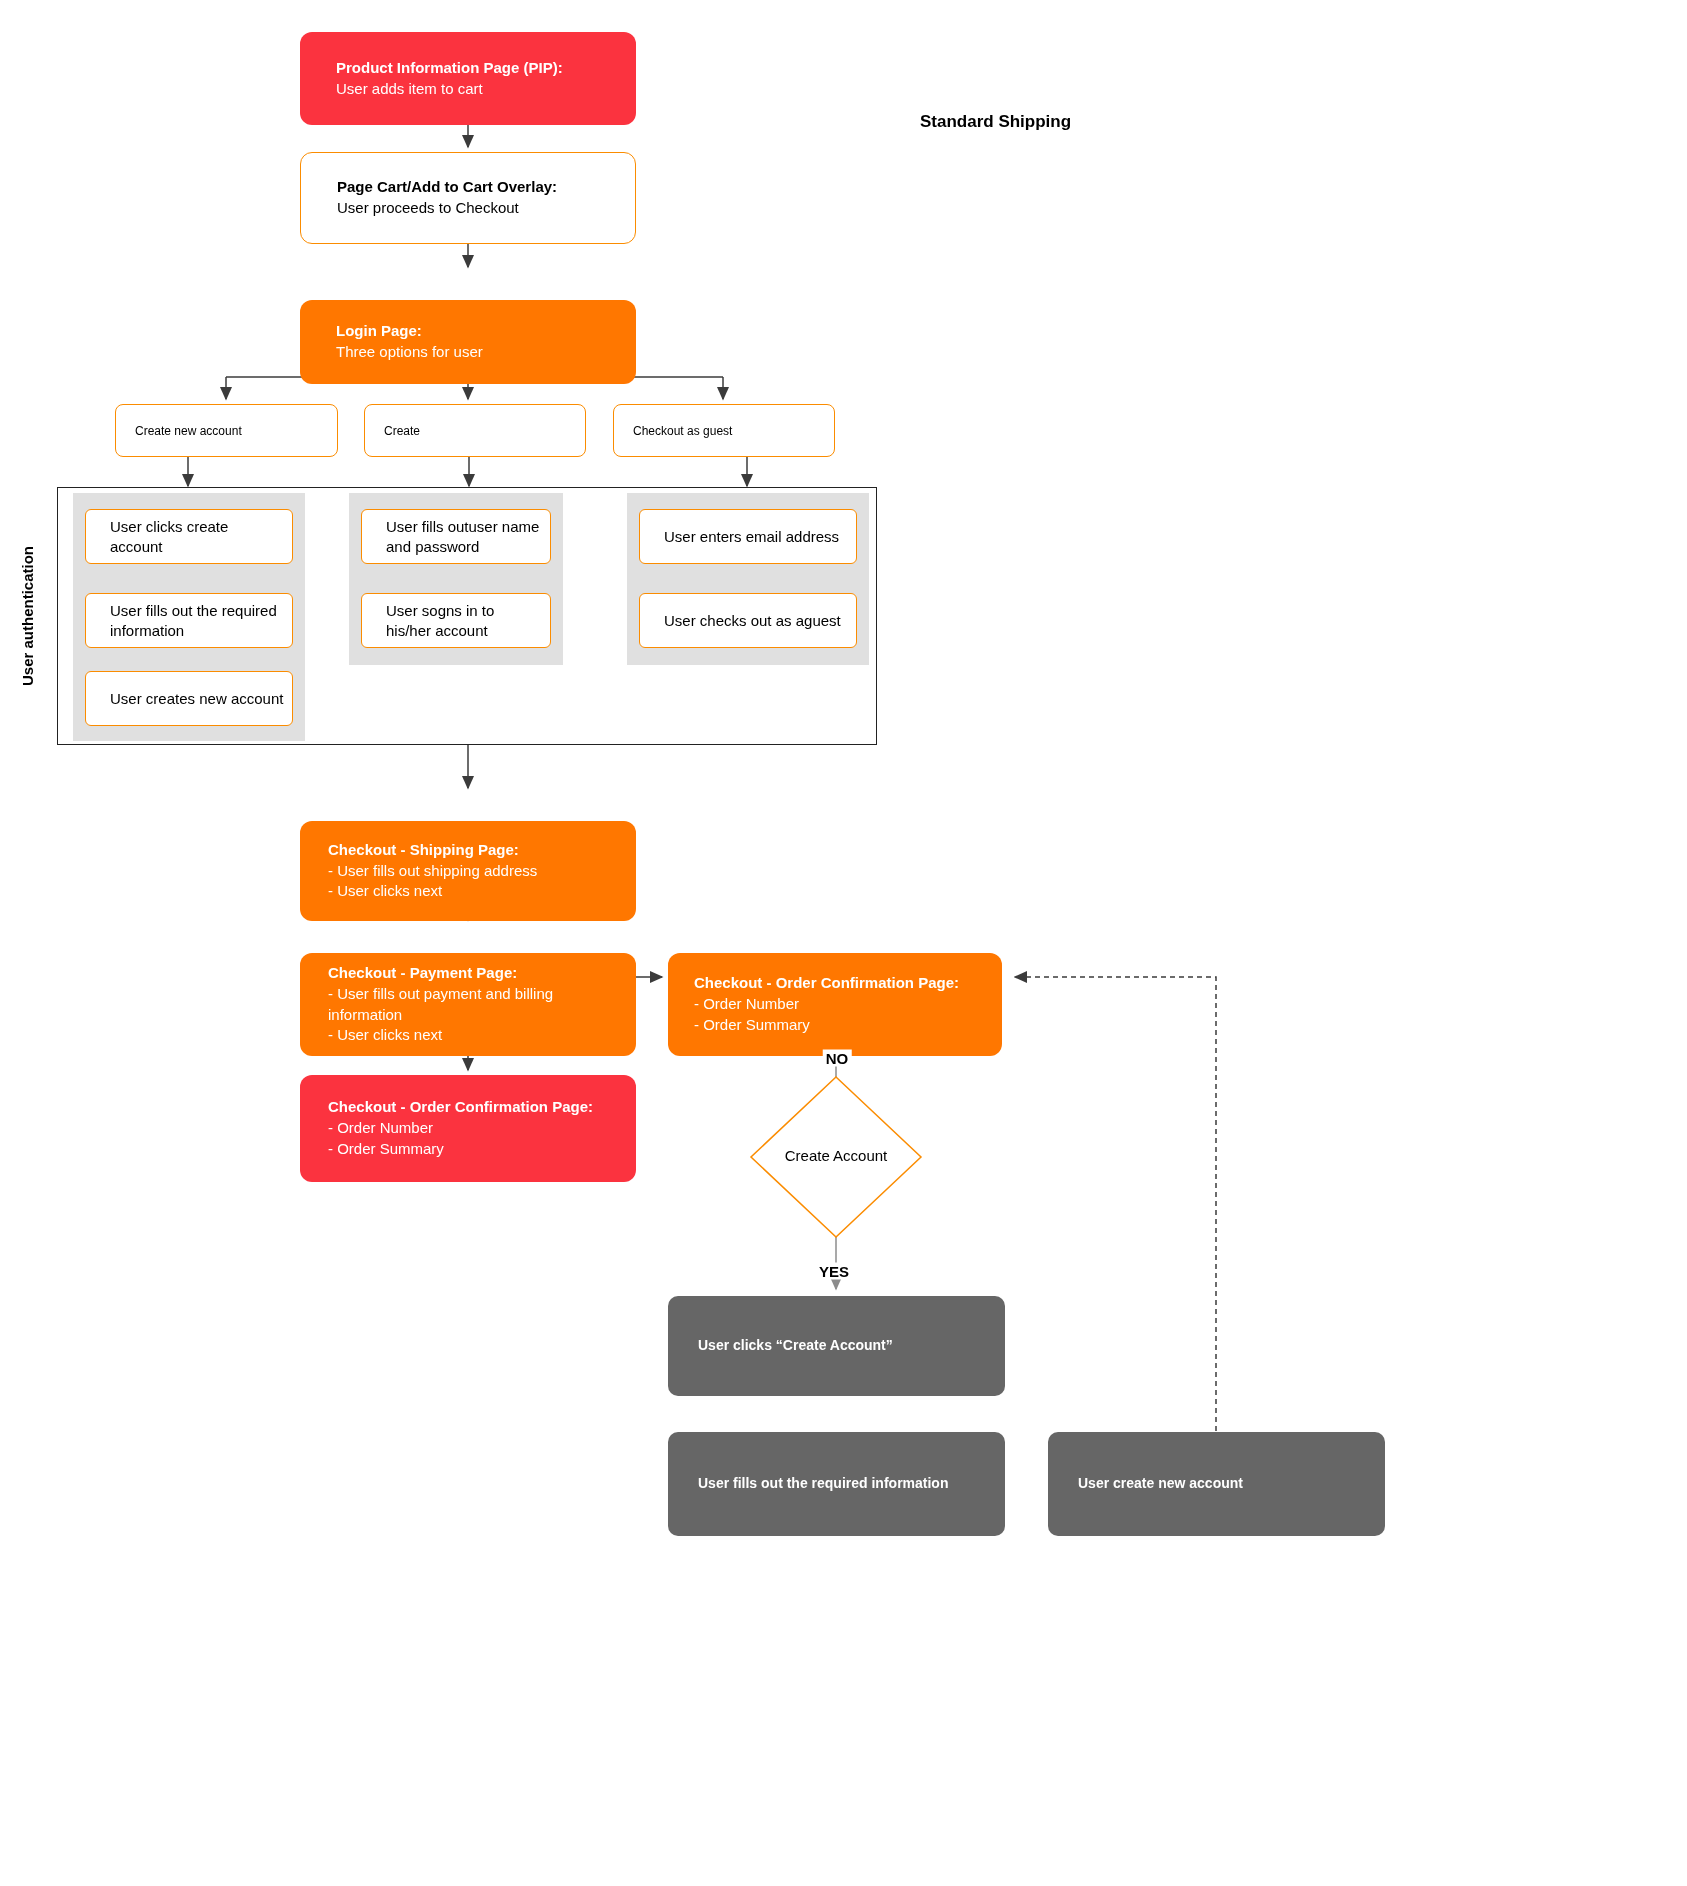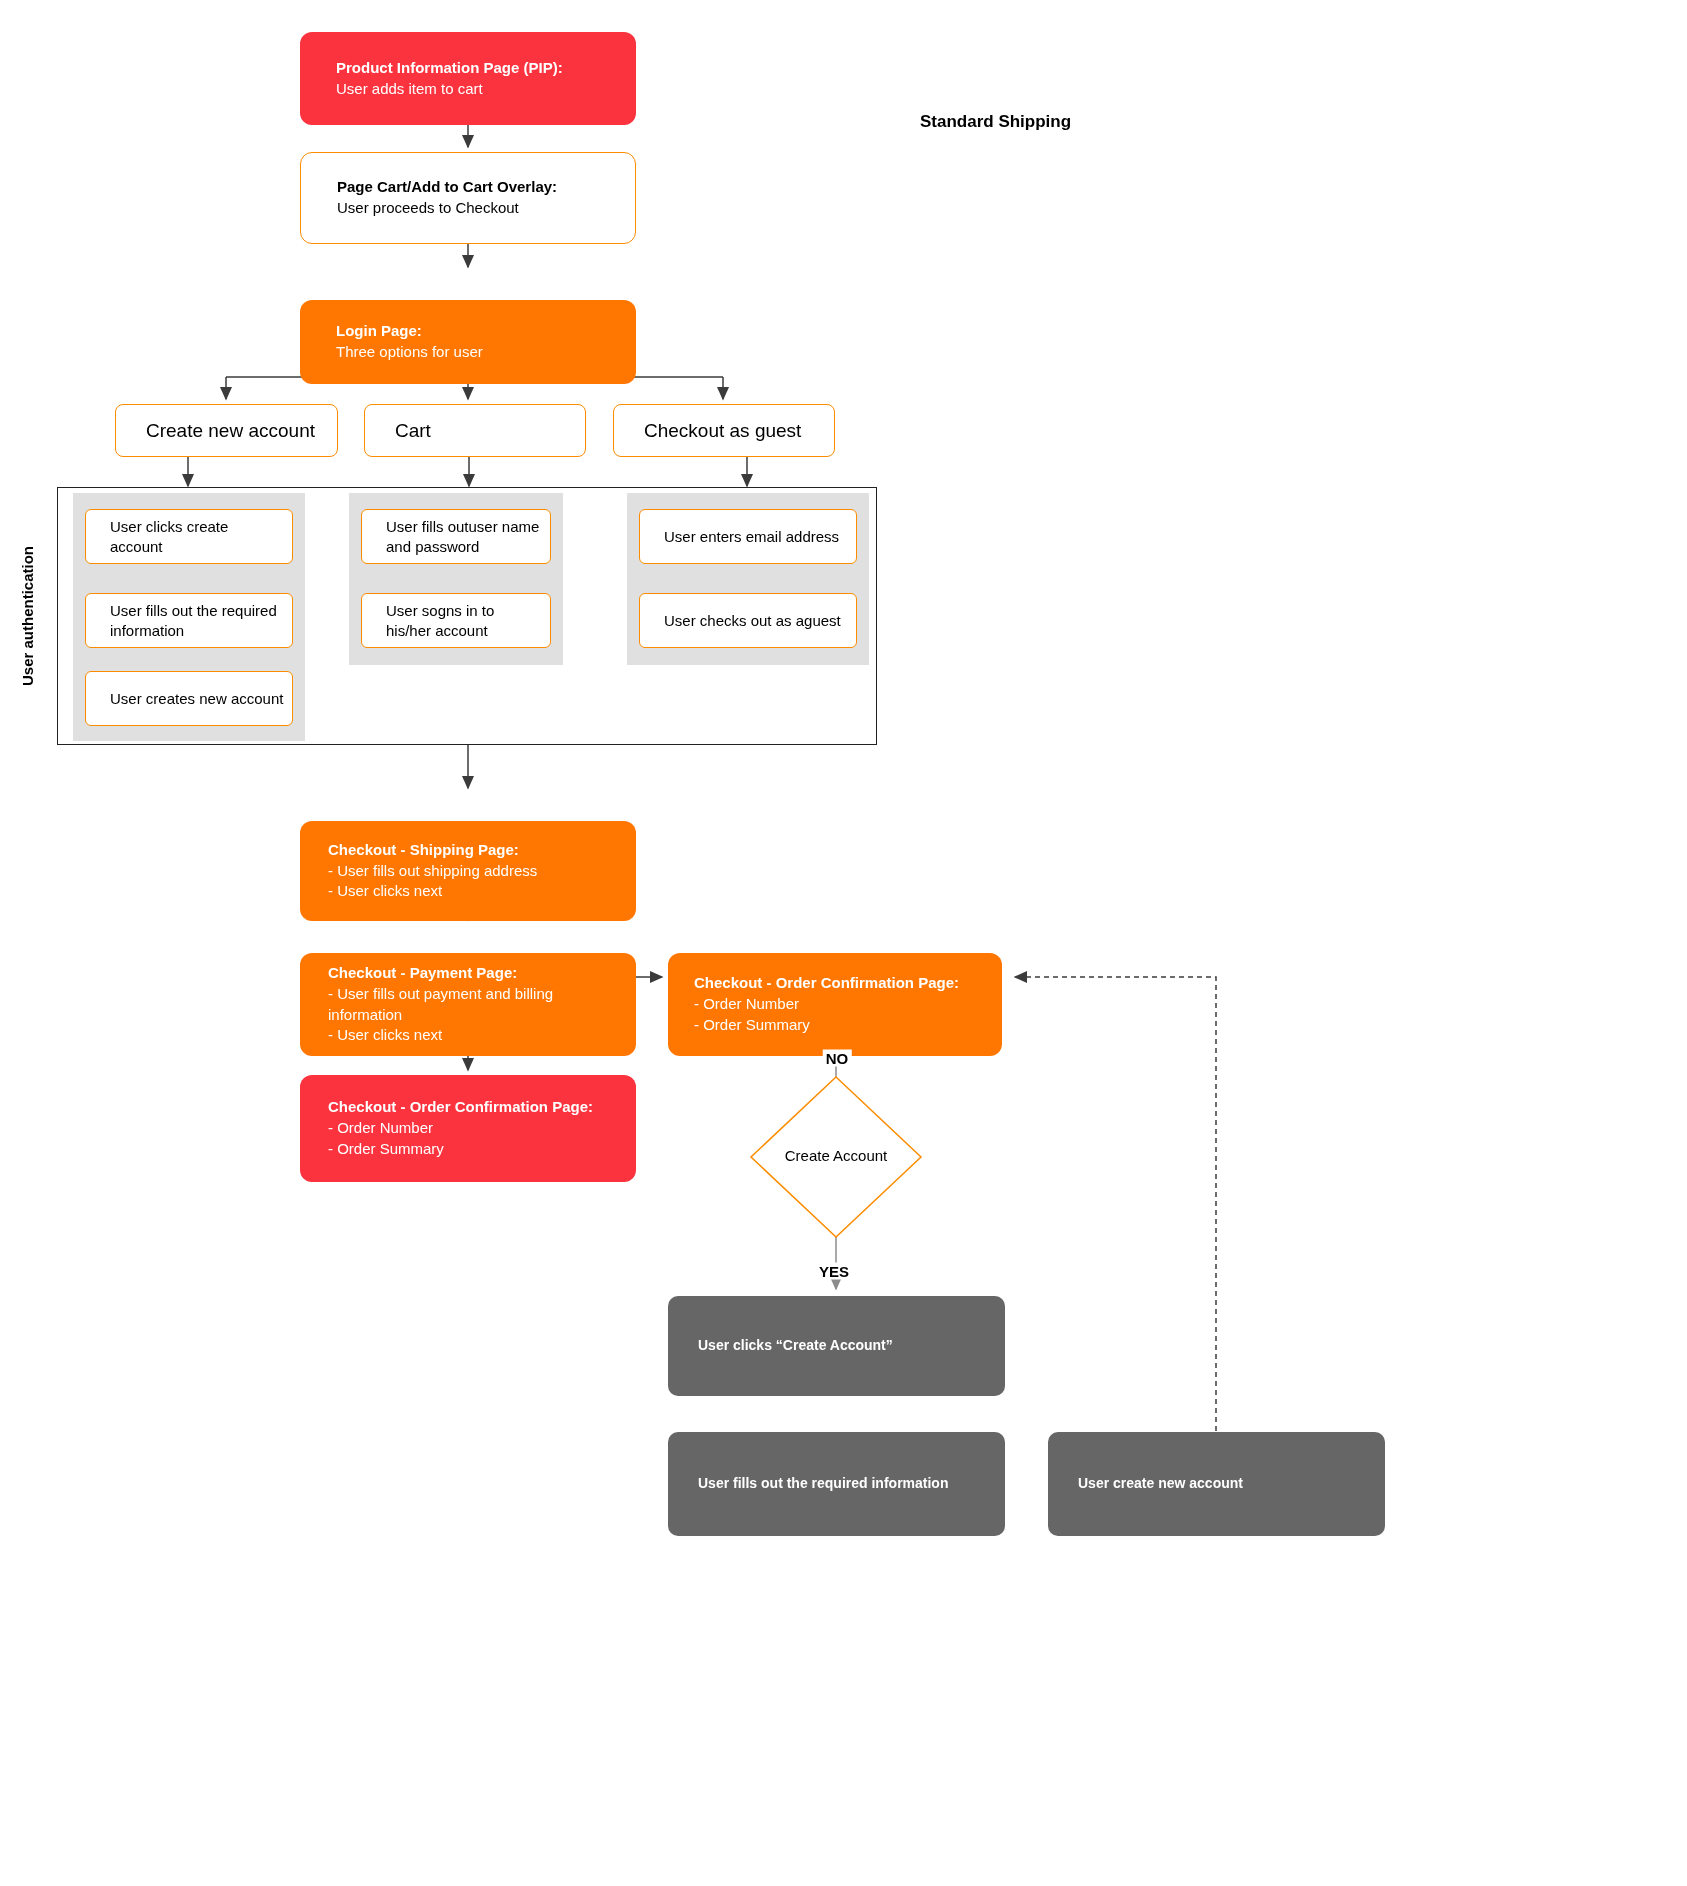--- a/index.html
+++ b/index.html
@@ -26,21 +26,21 @@
   }
 
   .box{position:absolute;border-radius:12px;display:flex;flex-direction:column;justify-content:center;
        font-size:15px;line-height:1.38;}
   .box .node-title{font-weight:bold;}
   .red{background:var(--red);color:#fff;padding:0 36px;}
   .orange{background:var(--orange);color:#fff;padding:0 28px;margin-top:28px;}
   .outline{background:#fff;border:1.5px solid var(--orange-border);color:#000;padding:0 36px;}
 
   .option{position:absolute;height:53px;background:#fff;border:1.5px solid var(--orange-border);
-          border-radius:8px;display:flex;align-items:center;padding-left:30px;font-size:19px;color:#000;}
+          border-radius:8px;display:flex;align-items:center;padding-left:19px;font-size:12px;color:#000;}
 
   .auth-container{position:absolute;left:57px;top:487px;width:820px;height:258px;
                   border:1.5px solid #222;background:#fff;}
   .panel{position:absolute;background:var(--panel-gray);}
   .step{position:absolute;left:12px;width:calc(100% - 24px);height:55px;background:#fff;
         border:1.5px solid var(--orange-border);border-radius:6px;display:flex;align-items:center;
         padding-left:24px;padding-right:8px;font-size:15px;color:#000;line-height:1.3;}
 
   .dark{position:absolute;background:var(--dark-gray);color:#fff;border-radius:10px;
         display:flex;align-items:center;padding:0 30px;font-size:14px;font-weight:bold;line-height:1.4;}
@@ -100,21 +100,21 @@
     <div class="node-title">Page Cart/Add to Cart Overlay:</div>
     <div class="node-body">User proceeds to Checkout</div>
   </div>
 
   <div class="box orange" style="left:300px;top:272px;width:336px;height:84px;padding:0 36px;">
     <div class="node-title">Login Page:</div>
     <div class="node-body">Three options for user</div>
   </div>
 
   <div class="option" style="left:115px;top:404px;width:223px;">Create new account</div>
-  <div class="option" style="left:364px;top:404px;width:222px;">Cart</div>
+  <div class="option" style="left:364px;top:404px;width:222px;">Create</div>
   <div class="option" style="left:613px;top:404px;width:222px;">Checkout as guest</div>
 
   <div class="auth-container">
     <div class="panel" style="left:15px;top:5px;width:232px;height:248px;">
       <div class="step" style="top:16px;">User clicks create account</div>
       <div class="step" style="top:100px;">User fills out the required information</div>
       <div class="step" style="top:178px;padding-left:24px;">User creates new account</div>
     </div>
     <div class="panel" style="left:291px;top:5px;width:214px;height:172px;">
       <div class="step" style="top:16px;">User fills outuser name and password</div>

